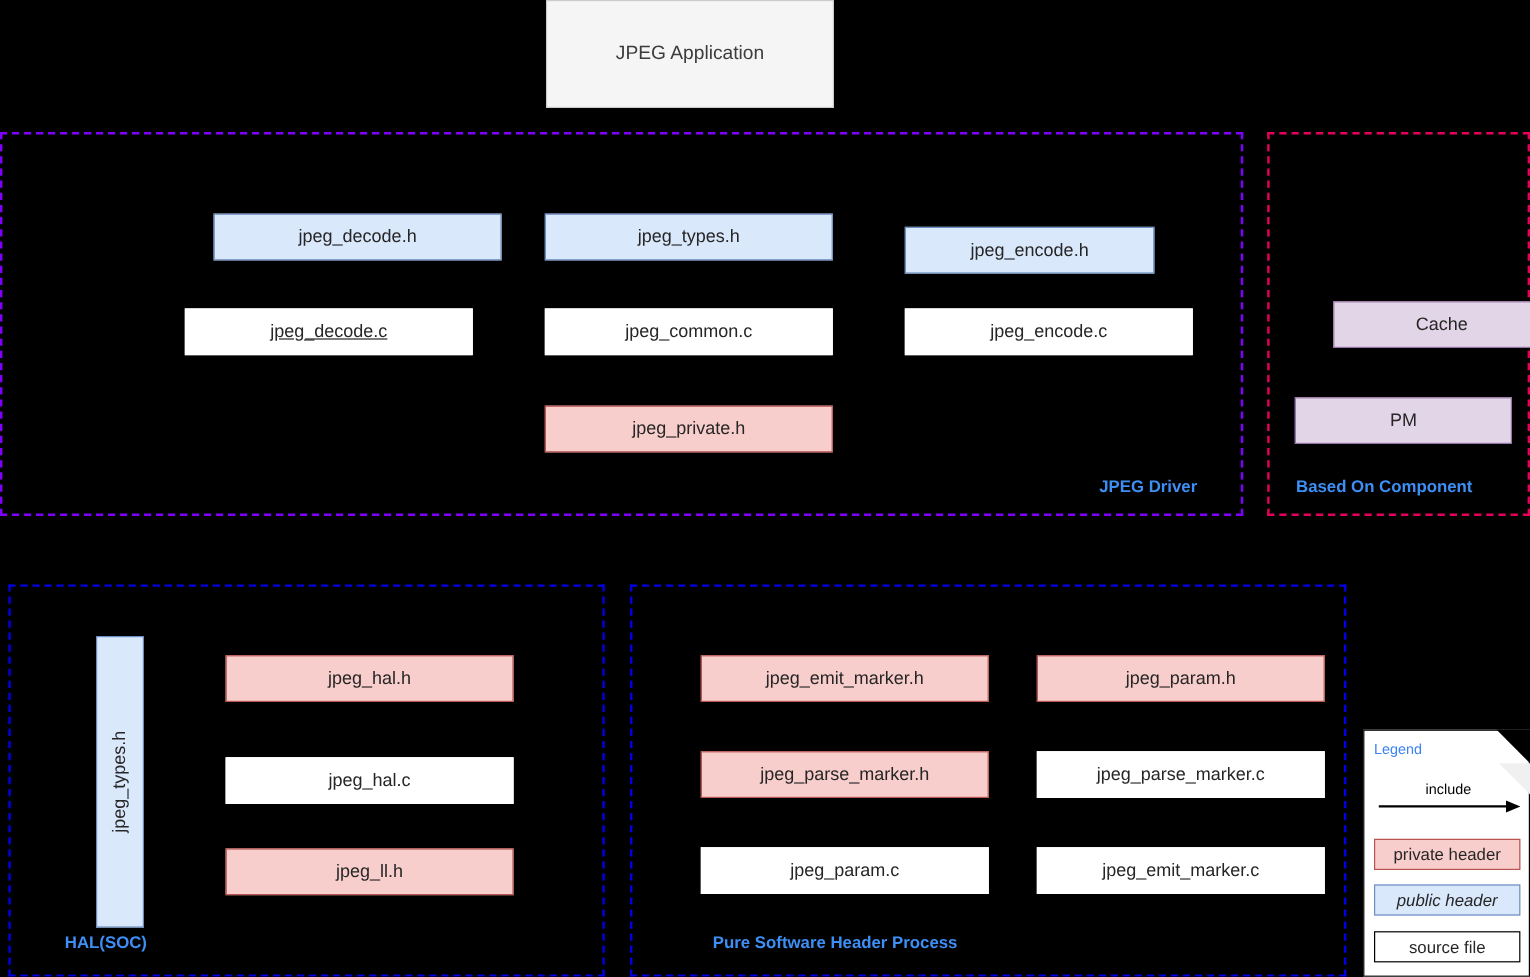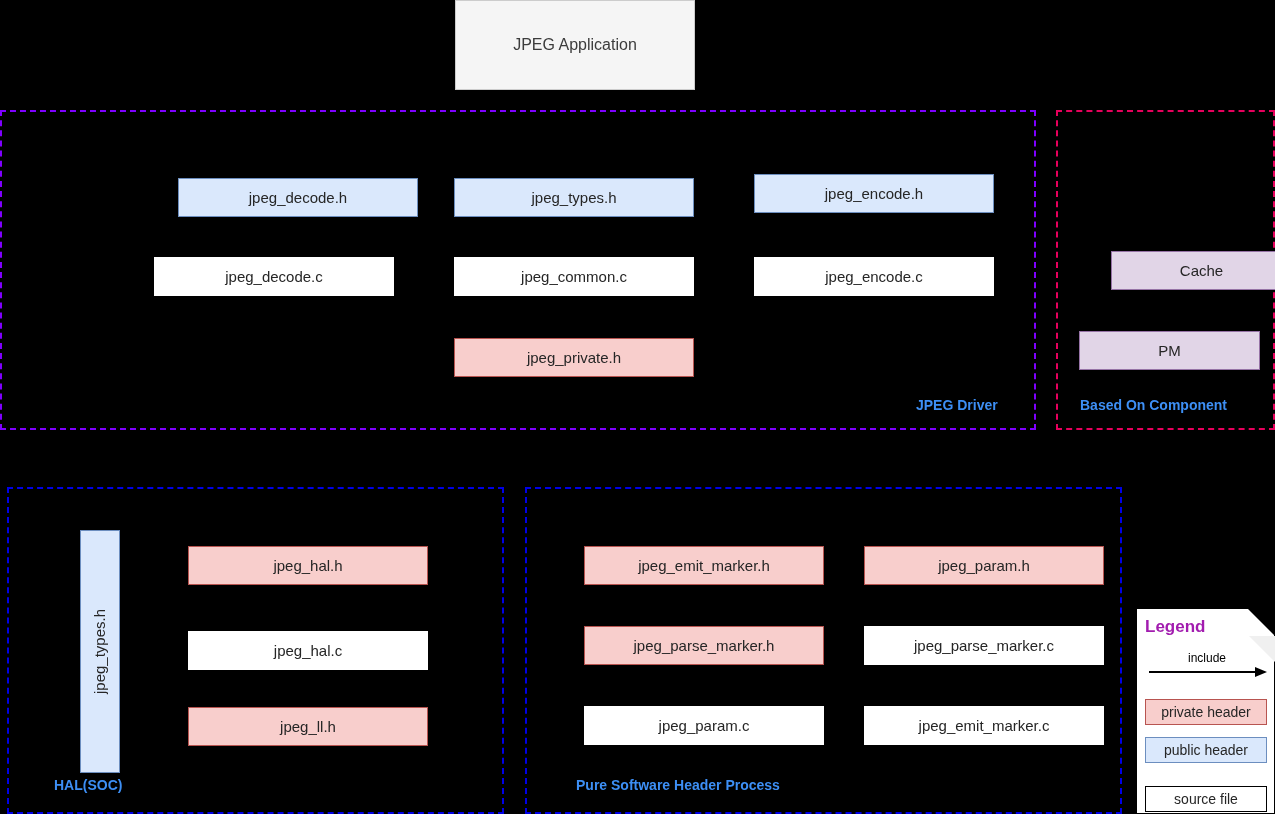--- a/index.html
+++ b/index.html
@@ -102,23 +102,23 @@
     top: 0px;
     width: 0;
     height: 0;
     border-left: 26px solid transparent;
     border-top: 26px solid #f0f0f0;
   }
   #legend-title {
     position: absolute;
     left: 8px;
     top: 8px;
-    font-size: 17px;
-    font-weight: bold;
-    color: #a21caf;
+    font-size: 12px;
+    font-weight: normal;
+    color: #3b82f6;
   }
   #legend-arrow-wrap {
     position: absolute;
     left: 10px;
     top: 42px;
     width: 120px;
     height: 30px;
   }
   #legend-arrow-label {
     position: absolute;
@@ -140,59 +140,59 @@
     width: 122px;
     height: 26px;
     box-sizing: border-box;
     display: flex;
     align-items: center;
     justify-content: center;
     font-size: 14px;
     color: #262626;
   }
   .legend-swatch.private { background: #f8cecc; border: 1px solid #b85450; top: 90px; }
-  .legend-swatch.public  { background: #dae8fc; border: 1px solid #6c8ebf; top: 128px; }
-  .legend-swatch.source  { background: #ffffff; border: 1px solid #000000; top: 177px; }
+  .legend-swatch.public  { background: #dae8fc; border: 1px solid #6c8ebf; top: 128px; font-style: italic; }
+  .legend-swatch.source  { background: #ffffff; border: 1px solid #000000; top: 167px; }
 </style>
 </head>
 <body>
 
 <div id="canvas">
 
   <div class="node app" style="left:455px; top:0px; width:240px; height:90px;">JPEG Application</div>
 
   <div class="region violet" style="left:0px; top:110px; width:1036px; height:320px;"></div>
   <div class="region-label" style="left:916px; top:397px;">JPEG Driver</div>
 
   <div class="node public" style="left:154px; top:178px; width:240px; height:39px;margin-left:24px;">jpeg_decode.h</div>
   <div class="node public" style="left:454px; top:178px; width:240px; height:39px;">jpeg_types.h</div>
-  <div class="node public" style="left:754px; top:174px; width:240px; height:39px;">jpeg_encode.h</div>
-
-  <div class="node source" style="left:154px; top:257px; width:240px; height:39px;">jpeg_decode.c</div>
+  <div class="node public" style="left:754px; top:189px; width:208px; height:39px;">jpeg_encode.h</div>
+
+  <div class="node source" style="left:154px; top:257px; width:240px; height:39px;text-decoration:underline;">jpeg_decode.c</div>
   <div class="node source" style="left:454px; top:257px; width:240px; height:39px;">jpeg_common.c</div>
   <div class="node source" style="left:754px; top:257px; width:240px; height:39px;">jpeg_encode.c</div>
 
   <div class="node private" style="left:454px; top:338px; width:240px; height:39px;">jpeg_private.h</div>
 
   <div class="region crimson" style="left:1056px; top:110px; width:219px; height:320px;"></div>
   <div class="region-label" style="left:1080px; top:397px;">Based On Component</div>
 
   <div class="node component" style="left:1111px; top:251px; width:181px; height:39px;">Cache</div>
   <div class="node component" style="left:1079px; top:331px; width:181px; height:39px;">PM</div>
 
   <div class="region blue" style="left:7px; top:487px; width:497px; height:327px;"></div>
   <div class="region-label" style="left:54px; top:777px;text-align:right;">HAL(SOC)</div>
 
   <div class="node public vertical" style="left:80px; top:530px; width:40px; height:243px;">jpeg_types.h</div>
   <div class="node private" style="left:188px; top:546px; width:240px; height:39px;">jpeg_hal.h</div>
   <div class="node source" style="left:188px; top:631px; width:240px; height:39px;">jpeg_hal.c</div>
   <div class="node private" style="left:188px; top:707px; width:240px; height:39px;">jpeg_ll.h</div>
 
   <div class="region blue" style="left:525px; top:487px; width:597px; height:327px;"></div>
-  <div class="region-label" style="left:576px; top:777px;">Pure Software Header Process</div>
+  <div class="region-label" style="left:594px; top:777px;">Pure Software Header Process</div>
 
   <div class="node private" style="left:584px; top:546px; width:240px; height:39px;">jpeg_emit_marker.h</div>
   <div class="node private" style="left:864px; top:546px; width:240px; height:39px;">jpeg_param.h</div>
   <div class="node source" style="left:864px; top:626px; width:240px; height:39px;">jpeg_parse_marker.c</div>
   <div class="node private" style="left:584px; top:626px; width:240px; height:39px;">jpeg_parse_marker.h</div>
   <div class="node source" style="left:584px; top:706px; width:240px; height:39px;">jpeg_param.c</div>
   <div class="node source" style="left:864px; top:706px; width:240px; height:39px;">jpeg_emit_marker.c</div>
 
   <div id="legend">
     <div id="legend-fold">

